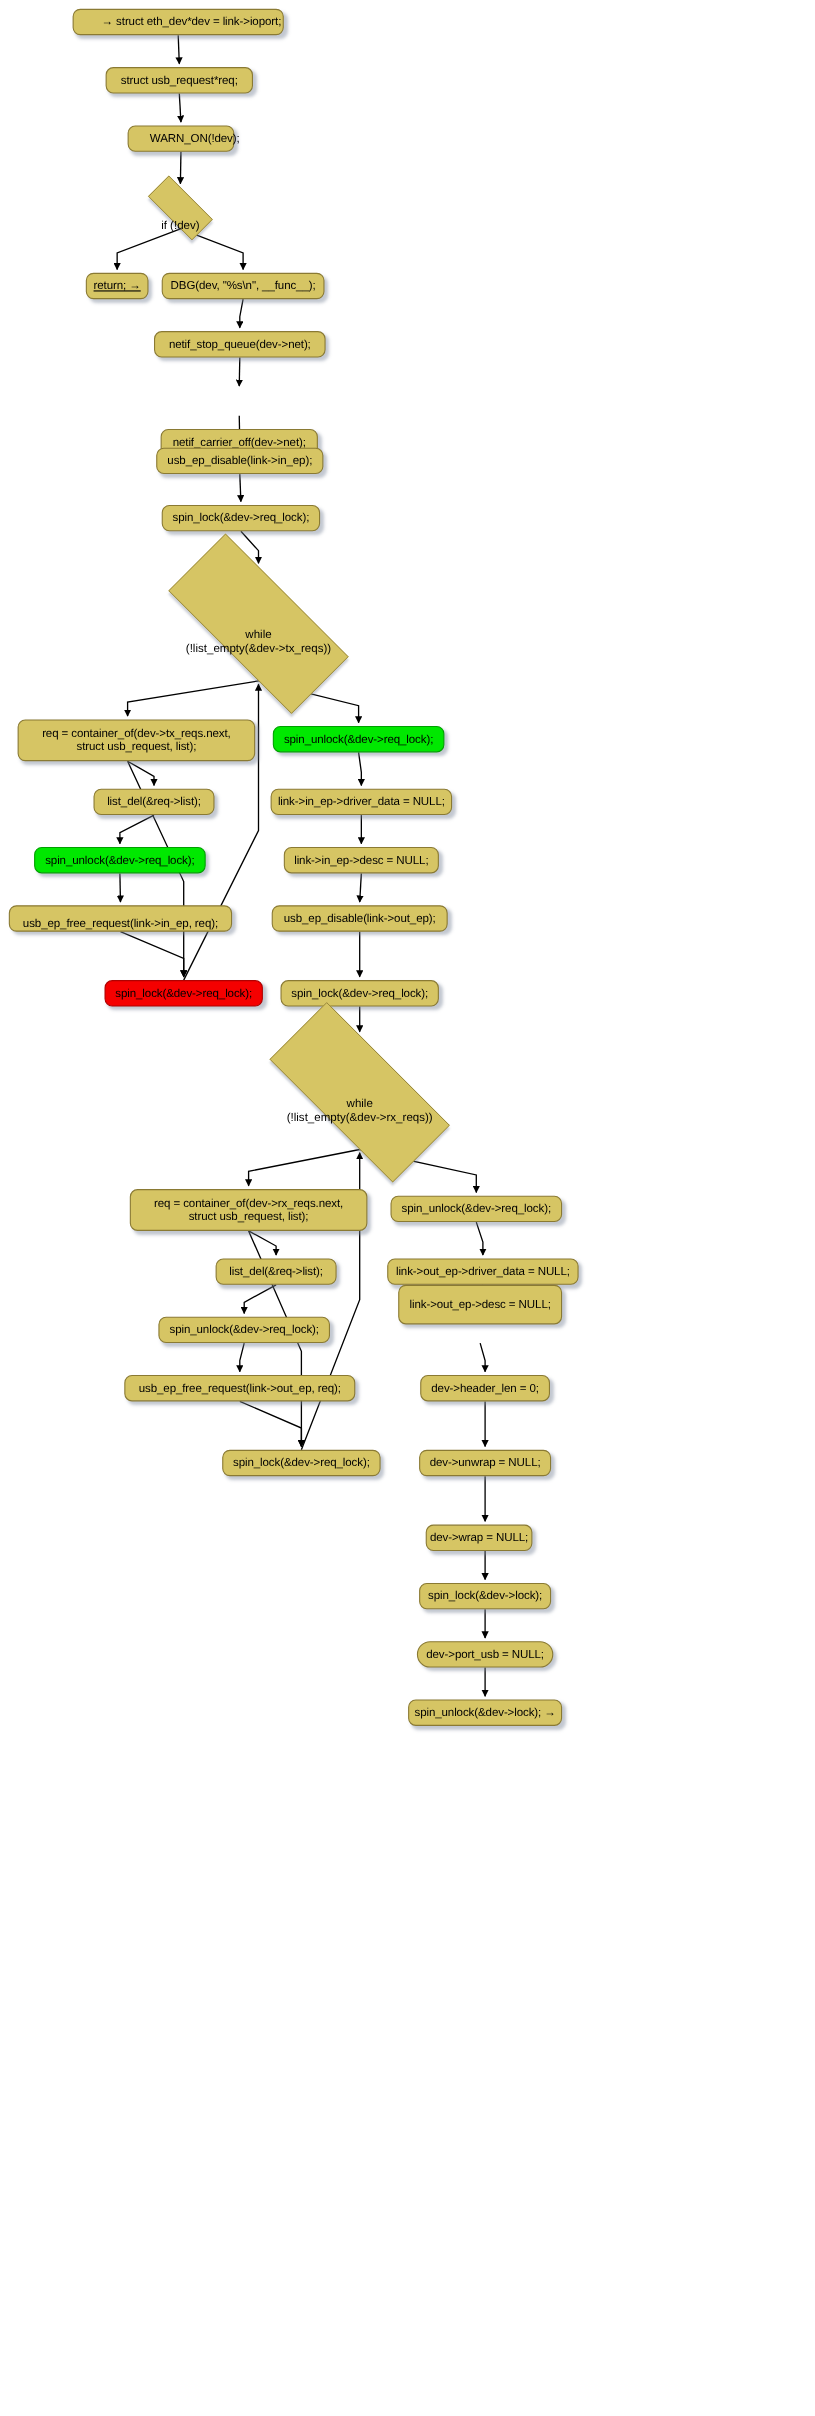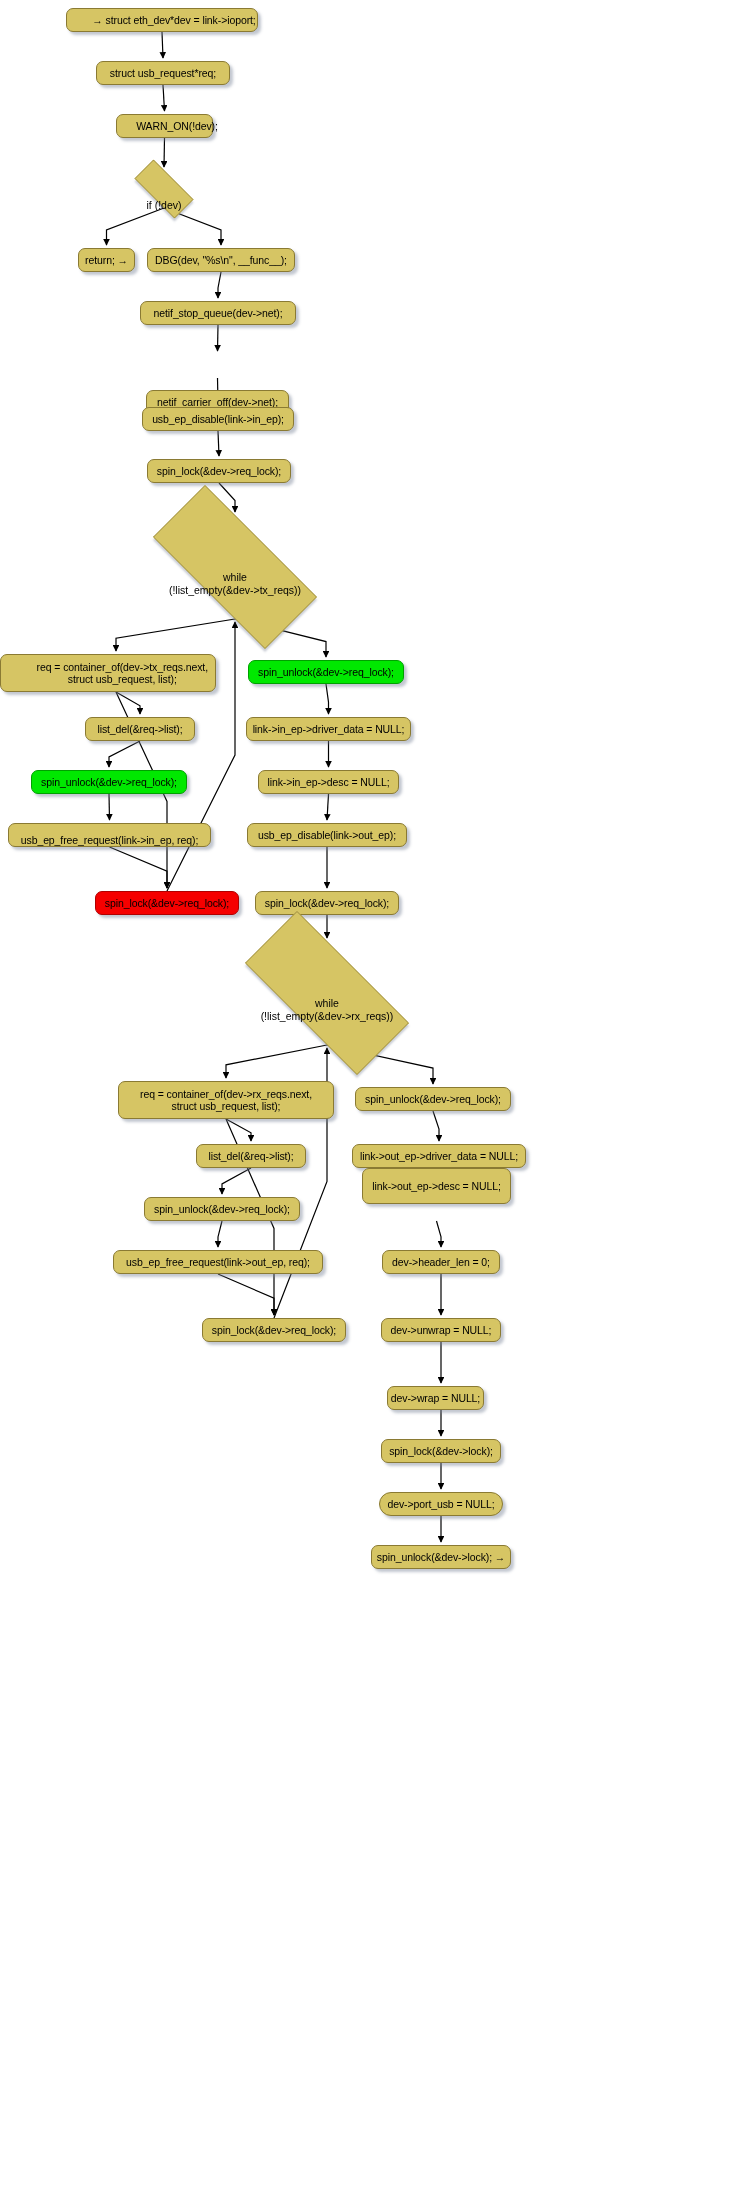--- a/index.html
+++ b/index.html
@@ -130,29 +130,29 @@
         <path d="M 441 1410 L 441 1436" marker-end="url(#arrow)"></path>
         <path d="M 441 1463 L 441 1489" marker-end="url(#arrow)"></path>
         <path d="M 441 1516 L 441 1542" marker-end="url(#arrow)"></path>
       </g>
   </svg>
   <div id="node-layer">
       <div class="node" style="left: 66px; top: 8px; width: 192px; height: 24px; padding-left: 31px;"><span>→ struct eth_dev*dev = link-&gt;ioport;</span></div>
       <div class="node" style="left: 96px; top: 61px; width: 134px; height: 24px;"><span>struct usb_request*req;</span></div>
       <div class="node" style="left: 116px; top: 114px; width: 97px; height: 24px; padding-left: 32px;"><span>WARN_ON(!dev);</span></div>
       <div class="diamond" style="left: 124px; top: 170px; width: 80px; height: 38px;"><div class="dshape"></div><div class="dlabel">if (!dev)</div></div>
-      <div class="node" style="left: 78px; top: 248px; width: 57px; height: 24px;"><span>return; →</span></div>
+      <div class="node" style="left: 78px; top: 248px; width: 57px; height: 24px; text-decoration: underline;"><span>return; →</span></div>
       <div class="node" style="left: 147px; top: 248px; width: 148px; height: 24px;"><span>DBG(dev, "%s\n", __func__);</span></div>
       <div class="node" style="left: 140px; top: 301px; width: 156px; height: 24px;"><span>netif_stop_queue(dev-&gt;net);</span></div>
       <div class="node" style="left: 146px; top: 354px; width: 143px; height: 24px; margin-top: 36px;"><span>netif_carrier_off(dev-&gt;net);</span></div>
       <div class="node" style="left: 142px; top: 407px; width: 152px; height: 24px;"><span>usb_ep_disable(link-&gt;in_ep);</span></div>
       <div class="node" style="left: 147px; top: 459px; width: 144px; height: 24px;"><span>spin_lock(&amp;dev-&gt;req_lock);</span></div>
       <div class="diamond" style="left: 123px; top: 515px; width: 224px; height: 104px;"><div class="dshape"></div><div class="dlabel">while
 (!list_empty(&amp;dev-&gt;tx_reqs))</div></div>
-      <div class="node" style="left: 0; top: 654px; width: 216px; height: 38px; justify-content: flex-end;"><span>req = container_of(dev-&gt;tx_reqs.next,
+      <div class="node" style="left: 16px; top: 654px; width: 216px; height: 38px;"><span>req = container_of(dev-&gt;tx_reqs.next,
 struct usb_request, list);</span></div>
       <div class="node green" style="left: 248px; top: 660px; width: 156px; height: 24px;"><span>spin_unlock(&amp;dev-&gt;req_lock);</span></div>
       <div class="node" style="left: 85px; top: 717px; width: 110px; height: 24px;"><span>list_del(&amp;req-&gt;list);</span></div>
       <div class="node" style="left: 246px; top: 717px; width: 165px; height: 24px;"><span>link-&gt;in_ep-&gt;driver_data = NULL;</span></div>
       <div class="node green" style="left: 31px; top: 770px; width: 156px; height: 24px;"><span>spin_unlock(&amp;dev-&gt;req_lock);</span></div>
       <div class="node" style="left: 258px; top: 770px; width: 141px; height: 24px;"><span>link-&gt;in_ep-&gt;desc = NULL;</span></div>
       <div class="node" style="left: 8px; top: 823px; width: 203px; height: 24px; align-items: flex-end;"><span>usb_ep_free_request(link-&gt;in_ep, req);</span></div>
       <div class="node" style="left: 247px; top: 823px; width: 160px; height: 24px;"><span>usb_ep_disable(link-&gt;out_ep);</span></div>
       <div class="node red" style="left: 95px; top: 891px; width: 144px; height: 24px;"><span>spin_lock(&amp;dev-&gt;req_lock);</span></div>
       <div class="node" style="left: 255px; top: 891px; width: 144px; height: 24px;"><span>spin_lock(&amp;dev-&gt;req_lock);</span></div>

